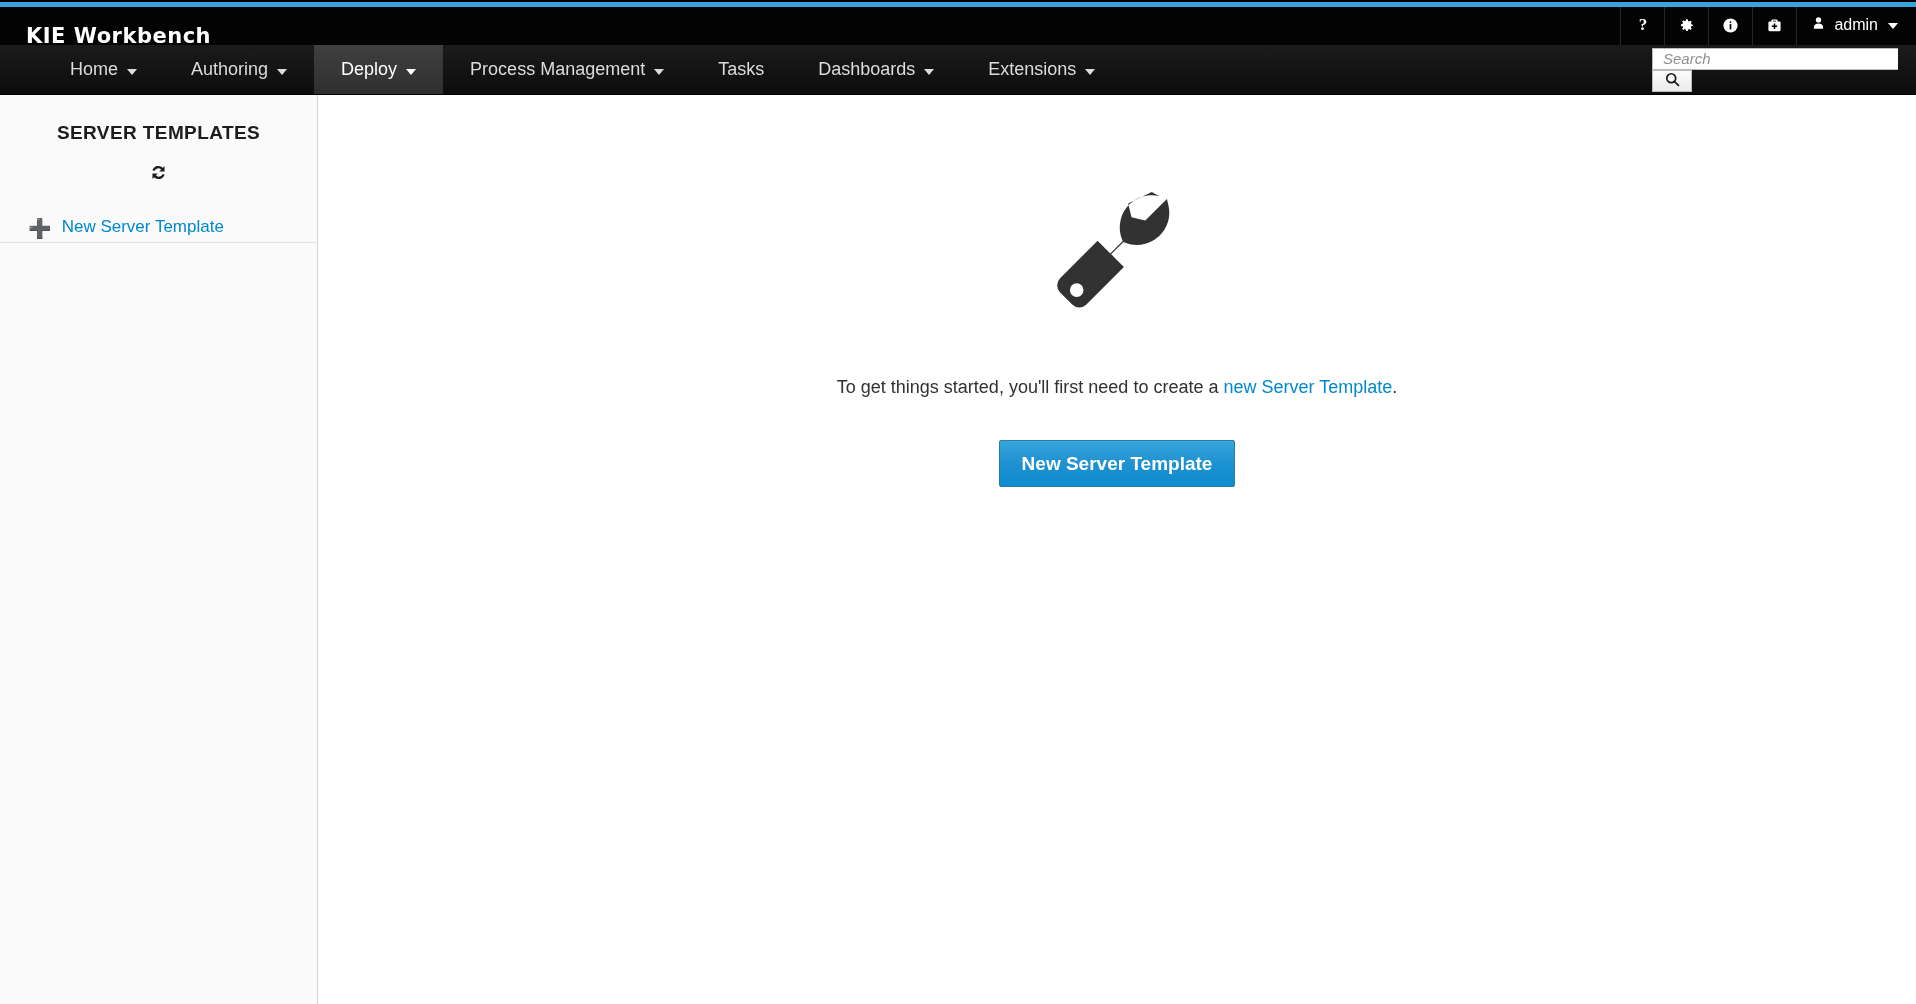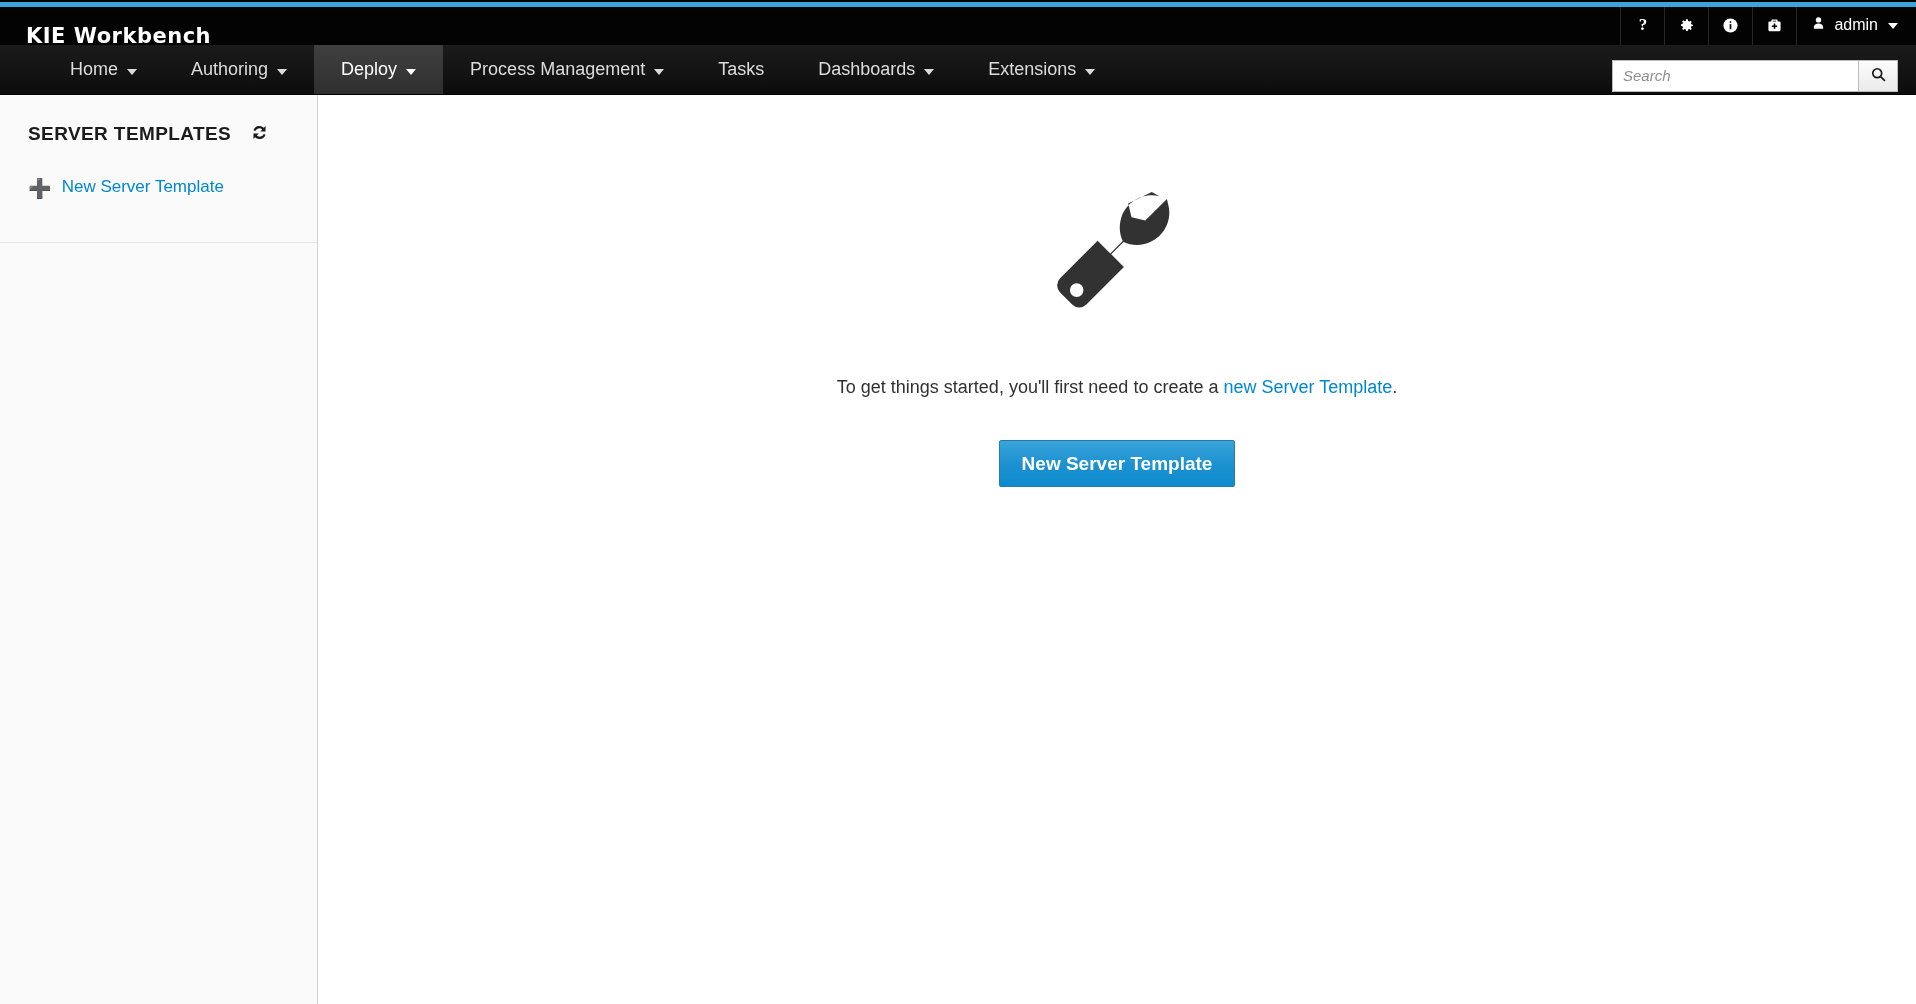--- a/index.html
+++ b/index.html
@@ -139,21 +139,21 @@
     position: relative;
     top: 2px;
   }
   .nav-spacer { flex: 1 1 auto; }
 
   .search-wrap {
     display: flex;
     align-items: center;
     padding-right: 18px;
   }
-  .search-group { display: flex; align-items: flex-end; height: 44px; }
+  .search-group { display: flex; align-items: flex-start; height: 44px; flex-direction: column; }
   .search-input {
     width: 246px;
     height: 32px;
     border: 1px solid #bbbbbb;
     border-right: none;
     background: #ffffff;
     padding: 0 10px;
     font-size: 15px;
     font-family: "Liberation Sans", sans-serif;
     color: #333;
@@ -194,20 +194,21 @@
     padding: 27px 0 0 0;
     border-bottom: 1px solid #e4e4e4;
     background: #fafafa;
     height: 148px;
   }
   .sidebar-title-row {
     display: flex;
     align-items: center;
     gap: 18px;
     padding: 0 28px;
+    flex-direction: column;
   }
   .sidebar-title {
     font-size: 19px;
     font-weight: bold;
     letter-spacing: 0.4px;
     color: #1c1c1c;
     font-family: "Liberation Sans", sans-serif;
     white-space: nowrap;
   }
   .refresh-btn {

